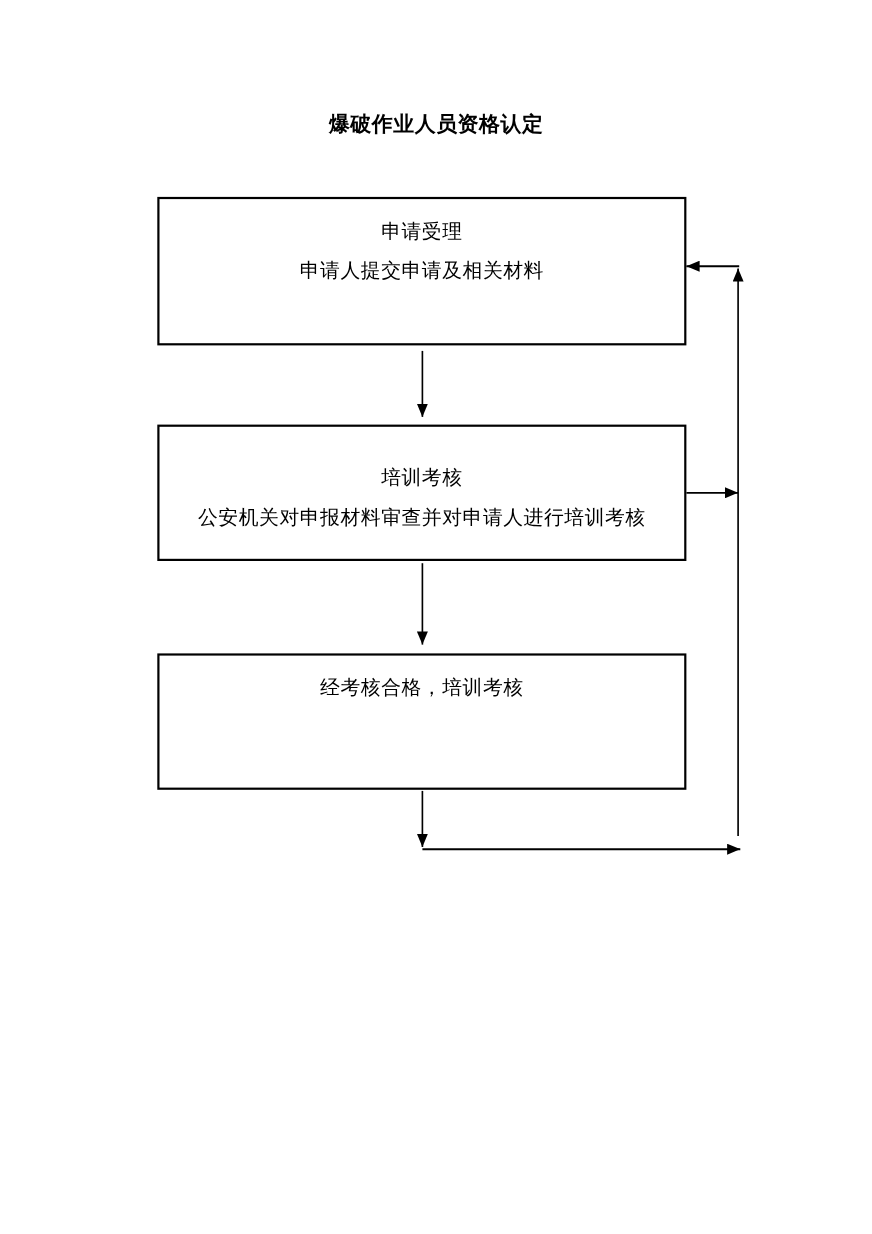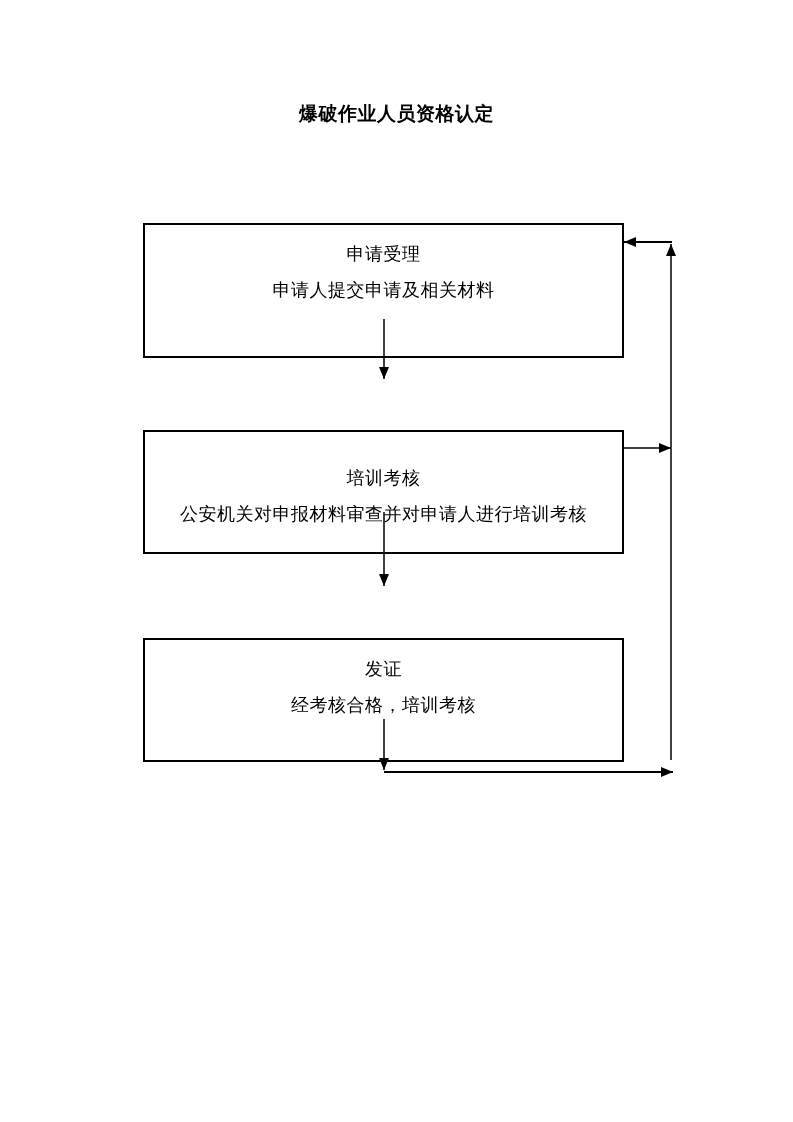--- a/index.html
+++ b/index.html
@@ -31,21 +31,20 @@
     color: #000000;
   }
   .flow-box {
     position: absolute;
     left: 143px;
     width: 481px;
     border: 2px solid #000000;
     box-sizing: border-box;
     background: #ffffff;
     text-align: center;
-    margin-top: 44px;
   }
   .flow-box .box-title,
   .flow-box .box-desc {
     display: block;
     font-size: 18px;
     line-height: 36px;
     letter-spacing: 0.5px;
     color: #000000;
   }
   .box-step1 { top: 179px; height: 135px; padding-top: 11px; }
@@ -71,21 +70,20 @@
     <span class="box-title">申请受理</span>
     <span class="box-desc">申请人提交申请及相关材料</span>
   </div>
 
   <div class="flow-box box-step2">
     <span class="box-title">培训考核</span>
     <span class="box-desc">公安机关对申报材料审查并对申请人进行培训考核</span>
   </div>
 
   <div class="flow-box box-step3">
-    <span class="box-title">发证</span>
     <span class="box-desc">经考核合格，培训考核</span>
   </div>
 
   <svg class="connector-layer" width="793" height="1122" viewBox="0 0 793 1122" xmlns="http://www.w3.org/2000/svg">
     <defs>
       <marker id="arrowhead" markerUnits="userSpaceOnUse" markerWidth="12" markerHeight="10" viewBox="0 0 12 10" refX="12" refY="5" orient="auto">
         <path d="M0,0 L12,5 L0,10 Z" fill="#000000"></path>
       </marker>
     </defs>
 

